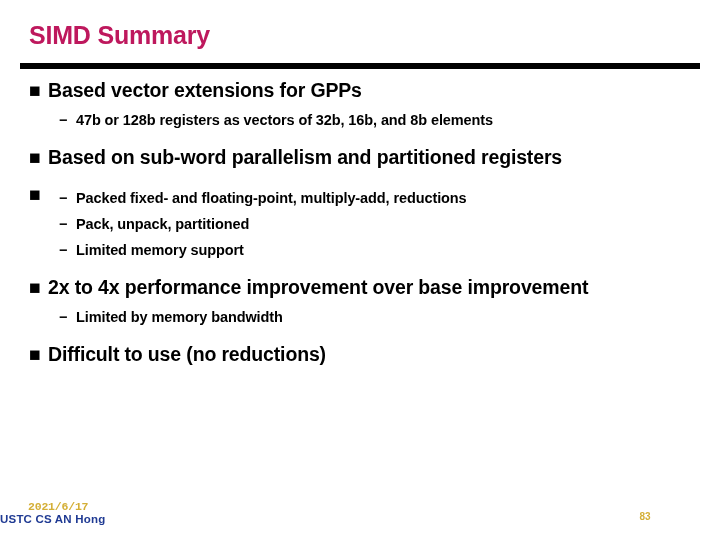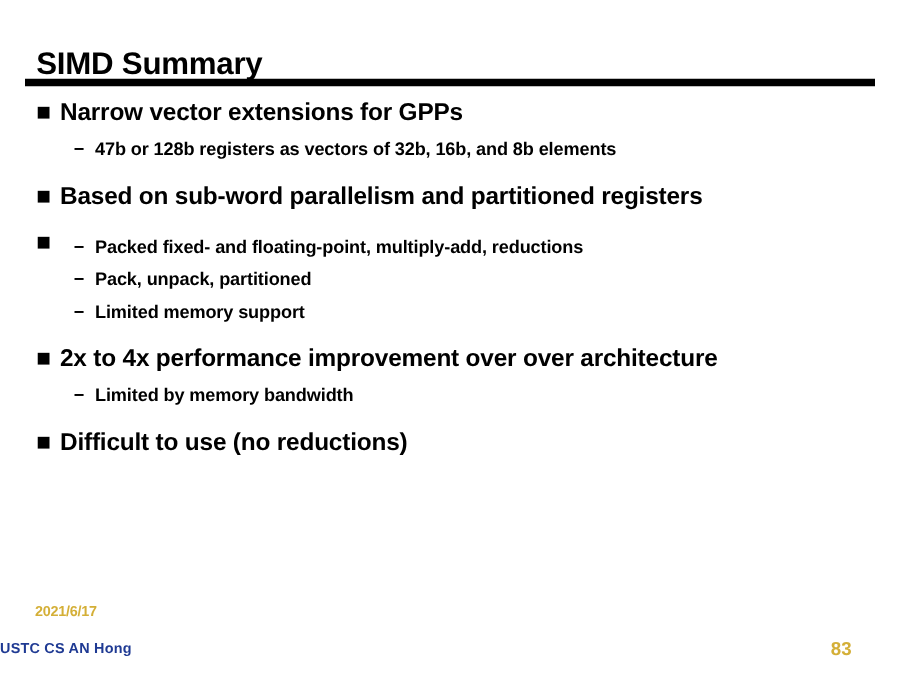--- a/index.html
+++ b/index.html
@@ -19,25 +19,24 @@
   }
 
   
   #slide-title {
     position: absolute;
     left: 29px;
     top: 20px;
     width: 660px;
     font-size: 25px;
     font-weight: bold;
-    color: #000000;
+    color: #be185d;
     letter-spacing: -0.2px;
     line-height: 30px;
     white-space: nowrap;
-    margin-top: 16px;
   }
 
   
   #title-rule {
     position: absolute;
     left: 20px;
     top: 63px;
     width: 680px;
     height: 6px;
     background: #000000;
@@ -99,65 +98,66 @@
 
   
   .gap-sm { height: 7px; }
   .gap-md { height: 12px; }
   .gap-lg { height: 15px; }
 
   
   #footer-date {
     position: absolute;
     left: 28px;
-    top: 484px;
+    top: 500px;
     font-size: 11.5px;
     font-weight: bold;
     color: #d4af37;
     letter-spacing: -0.2px;
     white-space: nowrap;
+    font-family: Liberation Mono, monospace;
   }
   #footer-center {
     position: absolute;
     left: 0px;
     top: 513px;
     width: 720px;
     text-align: left;
     font-size: 11.5px;
     font-weight: bold;
     color: #1f3a93;
     letter-spacing: 0.2px;
     white-space: nowrap;
   }
   #footer-page {
     position: absolute;
-    left: 653px;
+    left: 625px;
     top: 511px;
     width: 40px;
     text-align: center;
-    font-size: 15px;
+    font-size: 10px;
     font-weight: bold;
     color: #d4af37;
     white-space: nowrap;
   }
 </style>
 </head>
 <body>
 
 <div id="slide">
 
   <div id="slide-title">SIMD Summary</div>
 
   <div id="title-rule"></div>
 
   <div id="body-content">
 
     <div class="bullet-l1">
       <span class="marker">■</span>
-      <span class="text">Narrow vector extensions for GPPs</span>
+      <span class="text">Based vector extensions for GPPs</span>
     </div>
 
     <div class="gap-sm"></div>
 
     <div class="bullet-l2">
       <span class="marker">−</span>
       <span class="text">47b or 128b registers as vectors of 32b, 16b, and 8b elements</span>
     </div>
 
     <div class="gap-lg"></div>
@@ -191,21 +191,21 @@
 
     <div class="bullet-l2">
       <span class="marker">−</span>
       <span class="text">Limited memory support</span>
     </div>
 
     <div class="gap-lg"></div>
 
     <div class="bullet-l1">
       <span class="marker">■</span>
-      <span class="text">2x to 4x performance improvement over over architecture</span>
+      <span class="text">2x to 4x performance improvement over base improvement</span>
     </div>
 
     <div class="gap-sm"></div>
 
     <div class="bullet-l2">
       <span class="marker">−</span>
       <span class="text">Limited by memory bandwidth</span>
     </div>
 
     <div class="gap-lg"></div>

